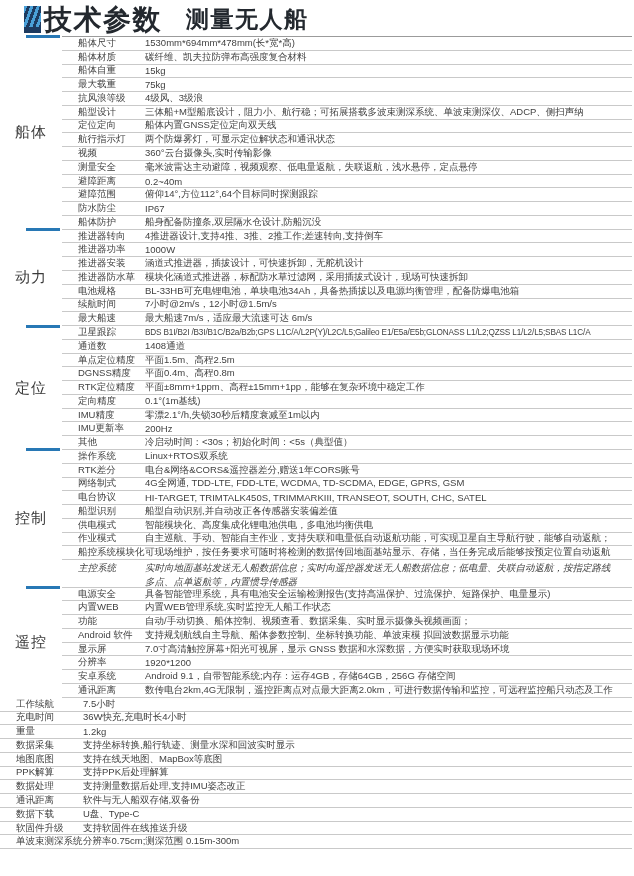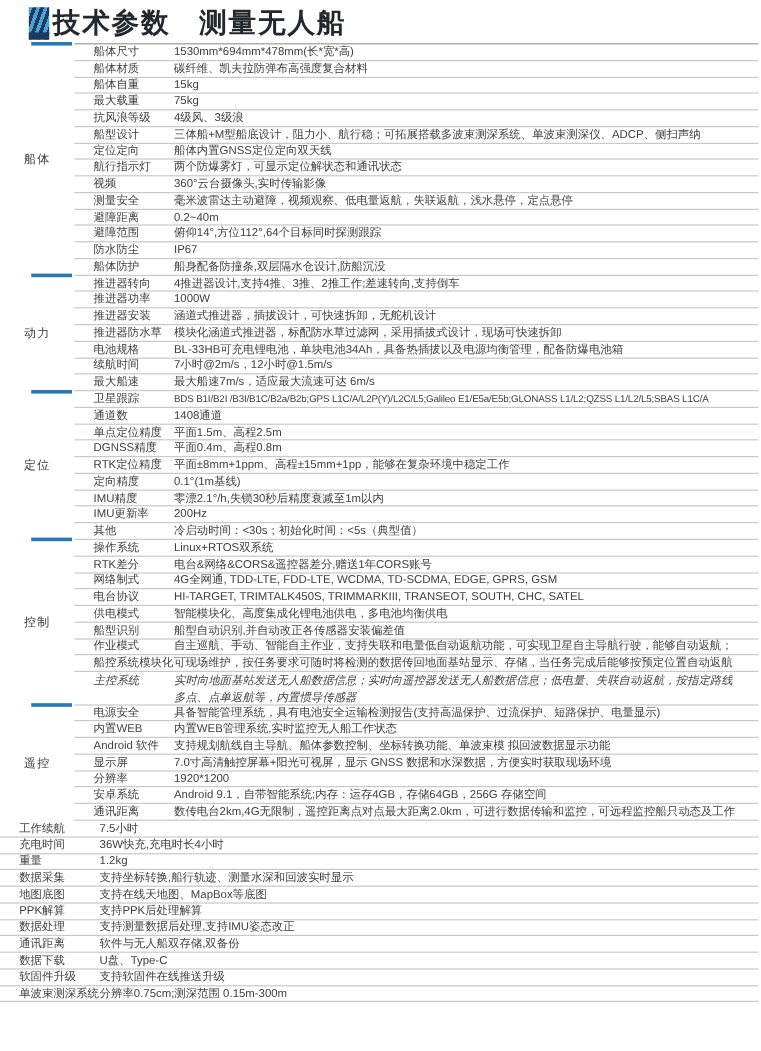--- a/index.html
+++ b/index.html
@@ -14,26 +14,26 @@
   *{box-sizing:border-box;}
   html,body{margin:0;padding:0;}
   body{
     width:634px;height:876px;background:#ffffff;overflow:hidden;
     font-family:"Liberation Sans","DejaVu Sans",sans-serif;color:var(--text);
   }
   .header{display:flex;align-items:flex-end;padding:6px 0 0 24px;height:33px;}
   .logo{width:17px;height:27px;position:relative;flex:none;
     background:repeating-linear-gradient(110deg,var(--lightblue) 0 3px,var(--navy) 3px 6px);}
   .logo::after{content:"";position:absolute;left:0;bottom:0;width:100%;height:6px;background:var(--navy);}
-  .title-main{font-size:23px;font-weight:bold;color:var(--title);letter-spacing:1.5px;margin-left:3px;line-height:27px;}
+  .title-main{font-size:28px;font-weight:bold;color:var(--title);letter-spacing:1.5px;margin-left:3px;line-height:27px;}
   .title-sub{font-size:23px;font-weight:bold;color:var(--title);letter-spacing:1.5px;margin-left:24px;line-height:27px;}
   .spec-table{margin-top:3px;width:634px;}
   .section{display:flex;}
   .label-col{width:62px;flex:none;position:relative;display:flex;align-items:center;justify-content:center;}
-  .cat{font-size:10px;color:#3a3a3a;letter-spacing:1px;font-weight:400;}
+  .cat{font-size:15px;color:#3a3a3a;letter-spacing:1px;font-weight:400;}
   .blue-line{position:absolute;left:26px;top:-1.5px;width:34px;height:3px;background:var(--accent);z-index:2;}
   .blue-line.bottom{top:auto;bottom:-1.5px;}
   .rows{flex:1;margin-right:2px;}
   .section:first-child .rows{border-top:1px solid var(--topline);}
   .row{display:flex;align-items:center;height:13.77px;border-bottom:1px solid var(--rowline);}
   .row.multiline{height:27.54px;align-items:flex-start;font-style:italic;}
   .row.multiline .val{white-space:pre-line;line-height:13.55px;padding-top:1px;}
   .row.multiline .name{padding-top:1px;line-height:13.55px;}
   .name{flex:none;width:83px;padding-left:16px;font-size:9.5px;white-space:nowrap;overflow:visible;}
   .val{flex:1;font-size:9.5px;white-space:nowrap;overflow:visible;padding-right:1px;}
@@ -209,26 +209,26 @@
         </div>
         <div class="row">
           <div class="name">网络制式</div>
           <div class="val">4G全网通, TDD-LTE, FDD-LTE, WCDMA, TD-SCDMA, EDGE, GPRS, GSM</div>
         </div>
         <div class="row">
           <div class="name">电台协议</div>
           <div class="val">HI-TARGET, TRIMTALK450S, TRIMMARKIII, TRANSEOT, SOUTH, CHC, SATEL</div>
         </div>
         <div class="row">
+          <div class="name">船型识别</div>
+          <div class="val">船型自动识别,并自动改正各传感器安装偏差值</div>
+        </div>
+        <div class="row">
           <div class="name">供电模式</div>
           <div class="val">智能模块化、高度集成化锂电池供电，多电池均衡供电</div>
-        </div>
-        <div class="row">
-          <div class="name">船型识别</div>
-          <div class="val">船型自动识别,并自动改正各传感器安装偏差值</div>
         </div>
         <div class="row">
           <div class="name">作业模式</div>
           <div class="val">自主巡航、手动、智能自主作业，支持失联和电量低自动返航功能，可实现卫星自主导航行驶，能够自动返航；</div>
         </div>
         <div class="row">
           <div class="name">船控系统模块化，</div>
           <div class="val">可现场维护，按任务要求可随时将检测的数据传回地面基站显示、存储，当任务完成后能够按预定位置自动返航</div>
         </div>
         <div class="row multiline">
@@ -246,20 +246,24 @@
       <div class="rows">
         <div class="row">
           <div class="name">电源安全</div>
           <div class="val">具备智能管理系统，具有电池安全运输检测报告(支持高温保护、过流保护、短路保护、电量显示)</div>
         </div>
         <div class="row">
           <div class="name">内置WEB</div>
           <div class="val">内置WEB管理系统,实时监控无人船工作状态</div>
         </div>
         <div class="row">
+          <div class="name">功能</div>
+          <div class="val">自动/手动切换、船体控制、视频查看、数据采集、实时显示摄像头视频画面；</div>
+        </div>
+        <div class="row">
           <div class="name">Android 软件</div>
           <div class="val">支持规划航线自主导航、船体参数控制、坐标转换功能、单波束模 拟回波数据显示功能</div>
         </div>
         <div class="row">
           <div class="name">显示屏</div>
           <div class="val">7.0寸高清触控屏幕+阳光可视屏，显示 GNSS 数据和水深数据，方便实时获取现场环境</div>
         </div>
         <div class="row">
           <div class="name">分辨率</div>
           <div class="val">1920*1200</div>

